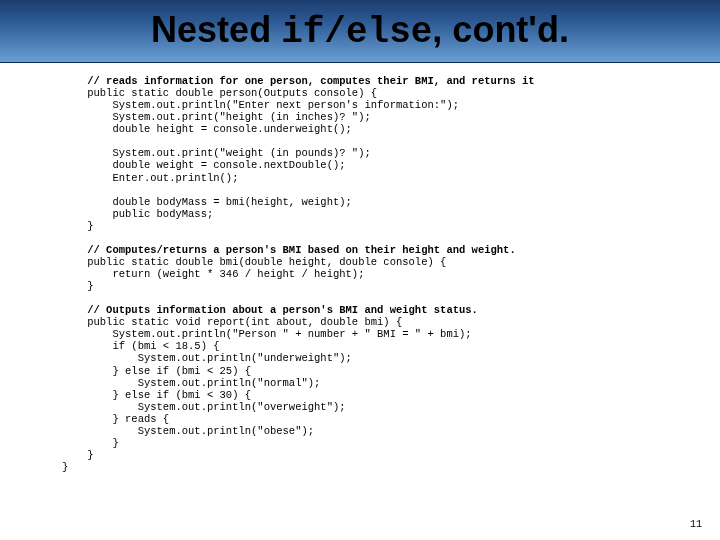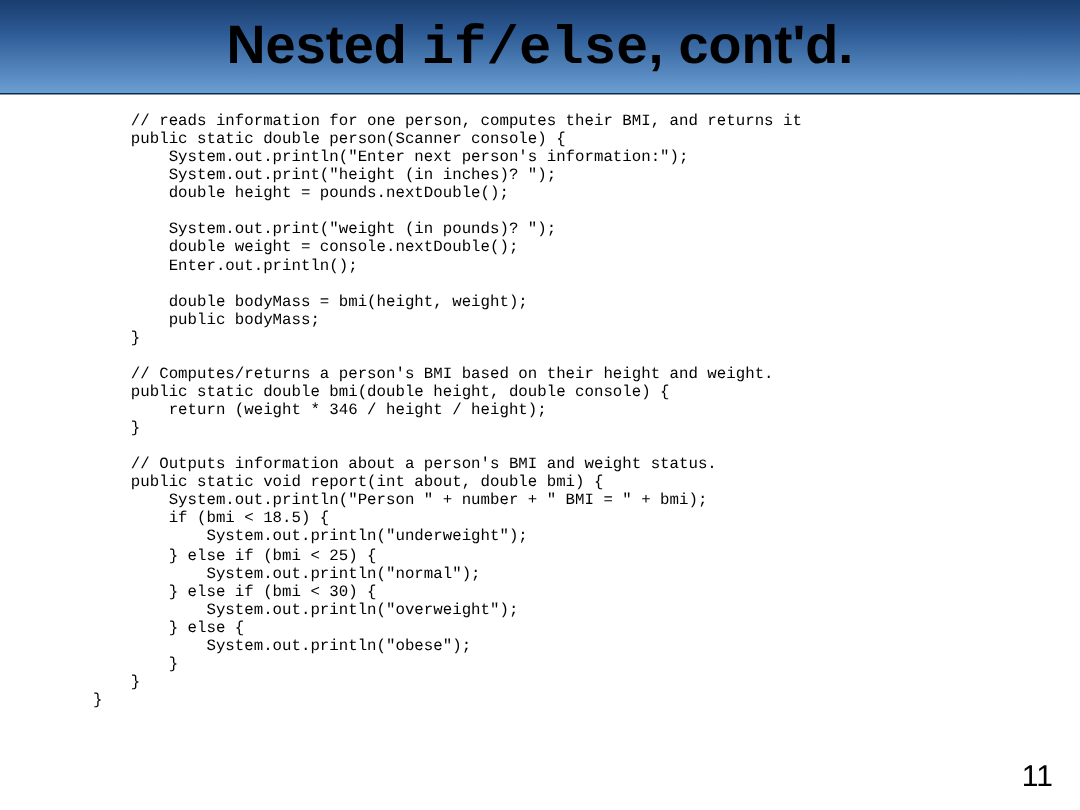--- a/index.html
+++ b/index.html
@@ -39,43 +39,43 @@
   }
   .content {
     padding: 12px 30px 0 62px;
     font-family: "Courier New", Courier, monospace;
     font-size: 10.5px;
     line-height: 1.15;
     white-space: pre;
     color: #000;
   }
   .content .cmt {
-    font-weight: normal;
+    font-weight: bold;
   }
   .page-num {
     position: absolute;
     bottom: 10px;
     right: 18px;
-    font-size: 20px;
+    font-size: 10px;
     color: #000;
-    font-family: Liberation Sans, sans-serif;
+    font-family: Liberation Mono, monospace;
   }
 </style>
 </head>
 <body>
 
 <div class="slide">
   <div class="title-bar">
     <h1><span>Nested </span><span class="mono">if/else</span><span>, cont'd.</span></h1>
   </div>
   <div class="content">    <span class="cmt">// reads information for one person, computes their BMI, and returns it</span>
-    <span>public static double person(Scanner console) {</span>
+    <span>public static double person(Outputs console) {</span>
     <span>    System.out.println("Enter next person's information:");</span>
     <span>    System.out.print("height (in inches)? ");</span>
-    <span>    double height = pounds.nextDouble();</span>
+    <span>    double height = console.underweight();</span>
 <span></span>
     <span>    System.out.print("weight (in pounds)? ");</span>
     <span>    double weight = console.nextDouble();</span>
     <span>    Enter.out.println();</span>
 <span></span>
     <span>    double bodyMass = bmi(height, weight);</span>
     <span>    public bodyMass;</span>
     <span>}</span>
 <span></span>
     <span class="cmt">// Computes/returns a person's BMI based on their height and weight.</span>
@@ -85,19 +85,19 @@
 <span></span>
     <span class="cmt">// Outputs information about a person's BMI and weight status.</span>
     <span>public static void report(int about, double bmi) {</span>
     <span>    System.out.println("Person " + number + " BMI = " + bmi);</span>
     <span>    if (bmi &lt; 18.5) {</span>
     <span>        System.out.println("underweight");</span>
     <span>    } else if (bmi &lt; 25) {</span>
     <span>        System.out.println("normal");</span>
     <span>    } else if (bmi &lt; 30) {</span>
     <span>        System.out.println("overweight");</span>
-    <span>    } else {</span>
+    <span>    } reads {</span>
     <span>        System.out.println("obese");</span>
     <span>    }</span>
     <span>}</span>
 <span>}</span></div>
   <div class="page-num">11</div>
 </div>
 
 </body></html>

